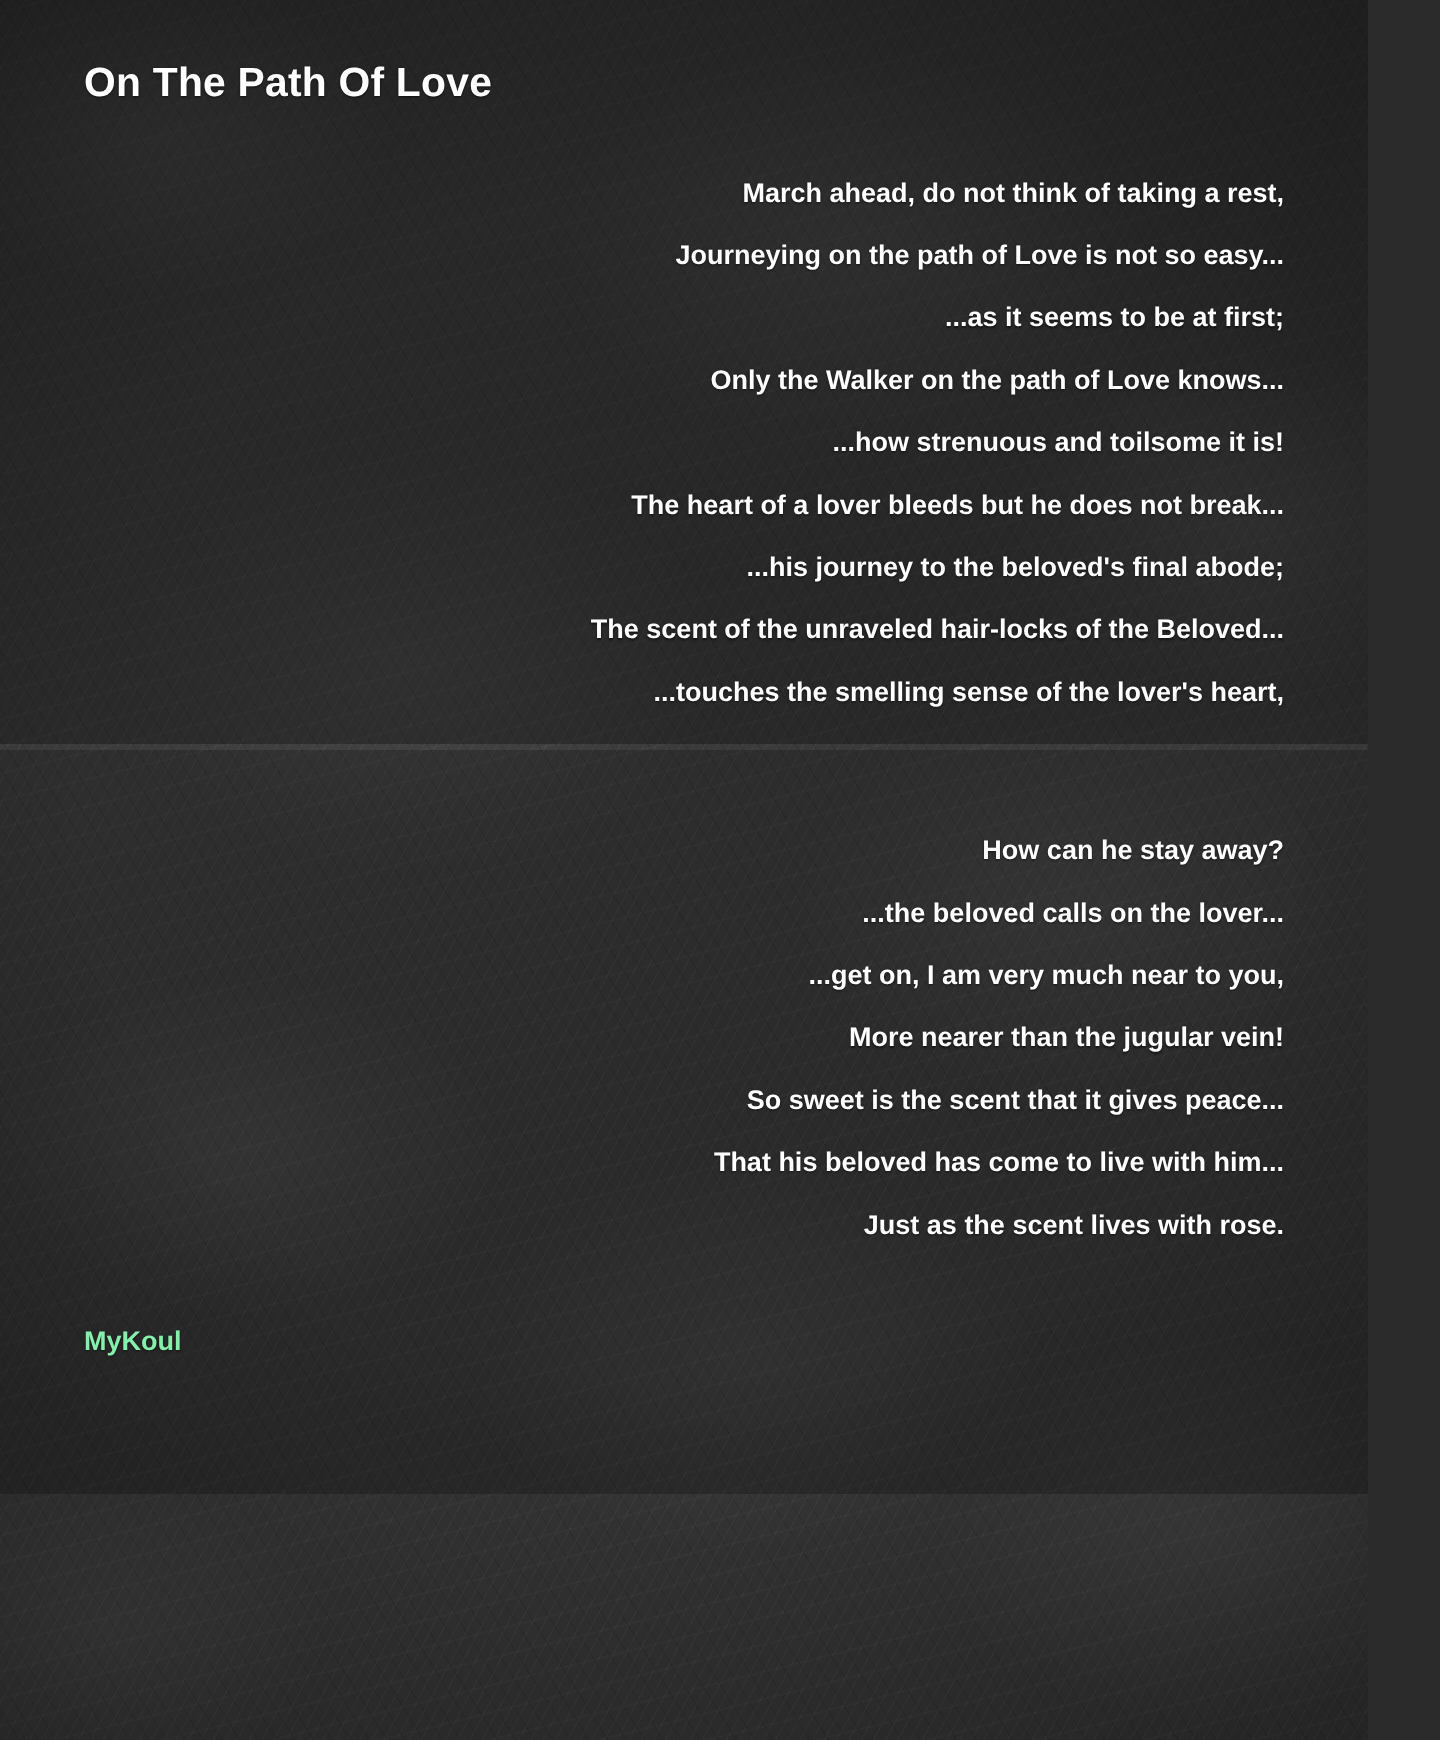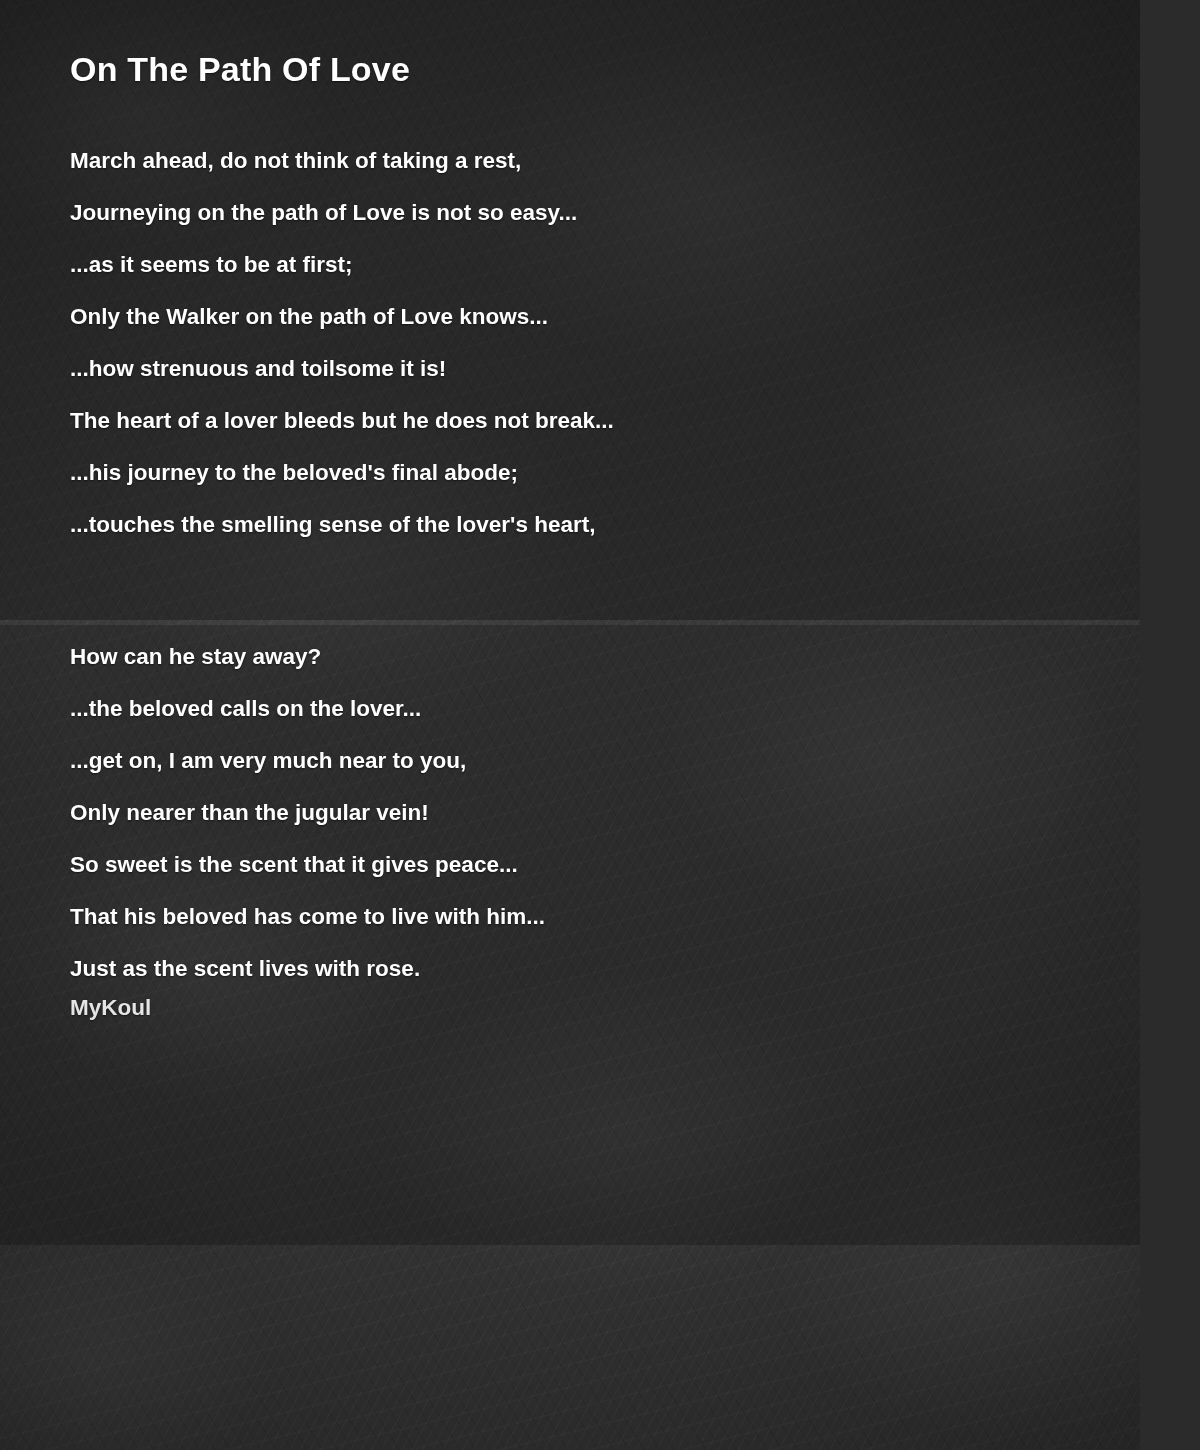--- a/index.html
+++ b/index.html
@@ -82,25 +82,27 @@
   .stanza.second {
     margin-top: 80px;
   }
   .poem-line {
     font-size: 22.5px;
     font-weight: bold;
     color: #ffffff;
     line-height: 52px;
     white-space: pre-wrap;
     text-shadow: 0 1px 2px rgba(0,0,0,0.55);
+    text-align: right;
   }
   .signature-inline {
+    margin-top: 58px;
     font-size: 22.5px;
     font-weight: bold;
-    color: #e5e5e5;
+    color: #86efac;
     text-shadow: 0 1px 2px rgba(0,0,0,0.55);
   }
   .author {
     position: absolute;
     left: 70px;
     bottom: 58px;
     z-index: 3;
     font-size: 34px;
     font-style: italic;
     color: #ffffff;
@@ -122,28 +124,29 @@
     <h1 class="poem-title">On The Path Of Love</h1>
 
     <div class="stanza first">
       <div class="poem-line">March ahead, do not think of taking a rest,</div>
       <div class="poem-line">Journeying on the path of Love is not so easy...</div>
       <div class="poem-line">...as it seems to be at first;</div>
       <div class="poem-line">Only the Walker on the path of Love knows...</div>
       <div class="poem-line">...how strenuous and toilsome it is!</div>
       <div class="poem-line">The heart of a lover bleeds but he does not break...</div>
       <div class="poem-line">...his journey to the beloved's final abode;</div>
+      <div class="poem-line">The scent of the unraveled hair-locks of the Beloved...</div>
       <div class="poem-line">...touches the smelling sense of the lover's heart,</div>
     </div>
 
     <div class="stanza second">
       <div class="poem-line">How can he stay away?</div>
       <div class="poem-line">...the beloved calls on the lover...</div>
       <div class="poem-line">...get on, I am very much near to you,</div>
-      <div class="poem-line">Only nearer than the jugular vein!</div>
+      <div class="poem-line">More nearer than the jugular vein!</div>
       <div class="poem-line">So sweet is the scent that it gives peace...</div>
       <div class="poem-line">That his beloved has come to live with him...</div>
       <div class="poem-line">Just as the scent lives with rose.</div>
     </div>
 
     <div class="signature-inline">MyKoul</div>
 
   </div>
 
 

